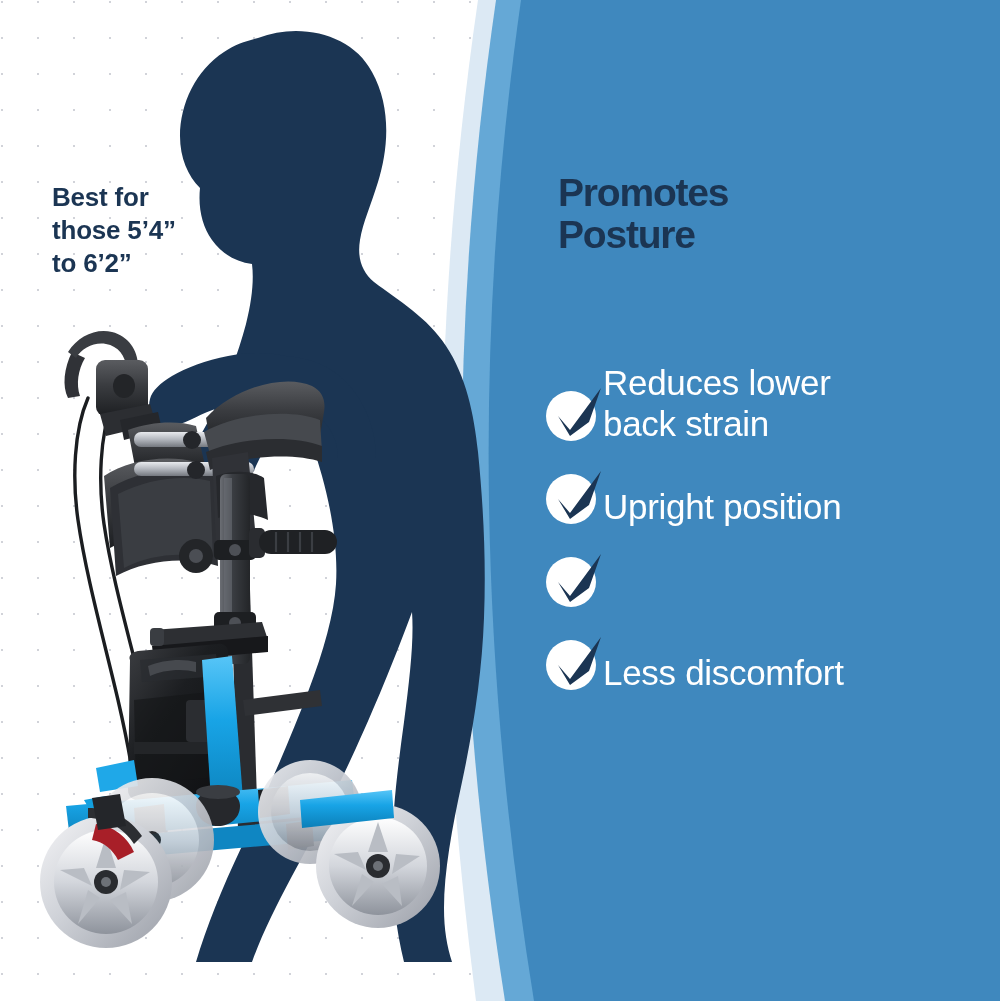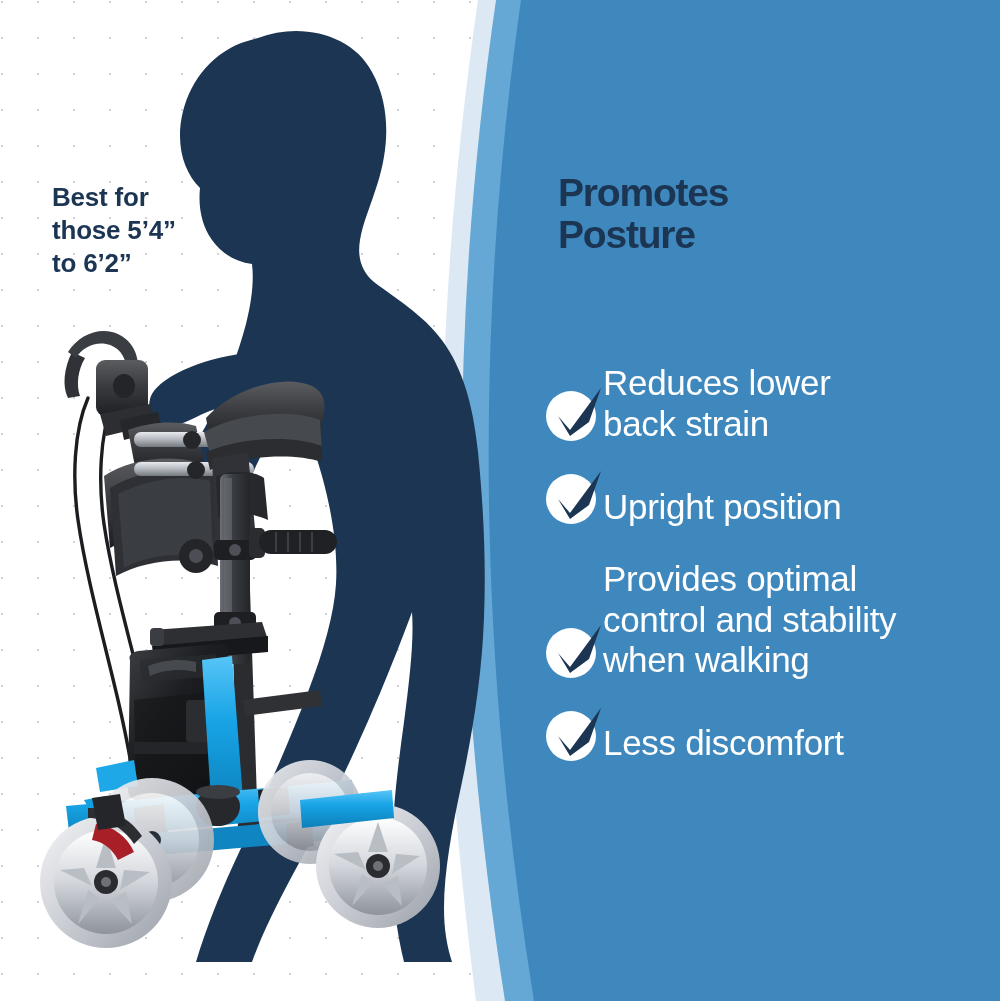--- a/index.html
+++ b/index.html
@@ -431,23 +431,20 @@
       <span class="benefit-text">Upright position</span>
     </div>
 
     <div class="benefit">
       <span class="check-wrap">
         <svg viewBox="0 0 62 58">
           <circle cx="26" cy="30" r="25" fill="#ffffff"></circle>
           <path d="M 13,30 L 25,44 L 56,2 L 44,36 L 25,50 Z" fill="#1b3553"></path>
         </svg>
       </span>
-      <span class="benefit-text">Provides optimal
-control and stability
-when walking</span>
     </div>
 
     <div class="benefit">
       <span class="check-wrap">
         <svg viewBox="0 0 62 58">
           <circle cx="26" cy="30" r="25" fill="#ffffff"></circle>
           <path d="M 13,30 L 25,44 L 56,2 L 44,36 L 25,50 Z" fill="#1b3553"></path>
         </svg>
       </span>
       <span class="benefit-text">Less discomfort</span>

